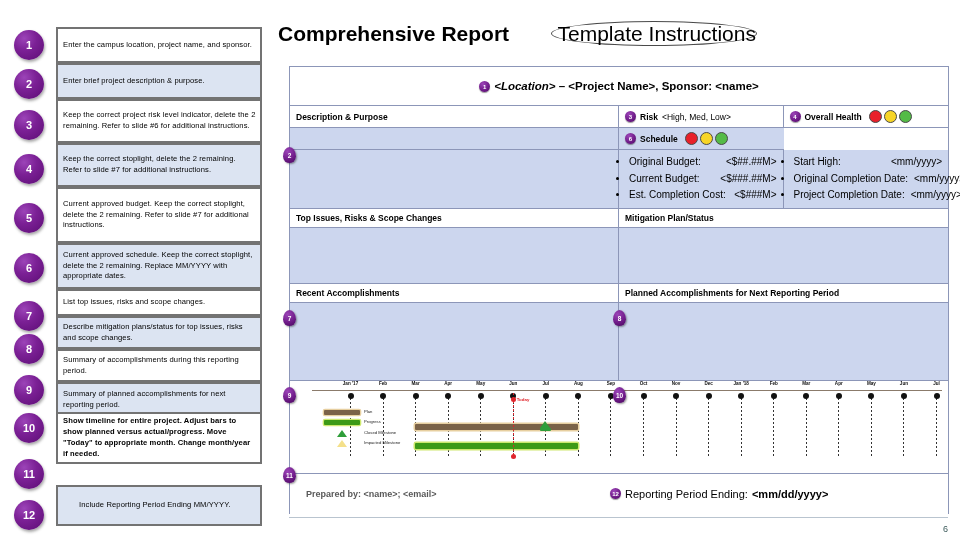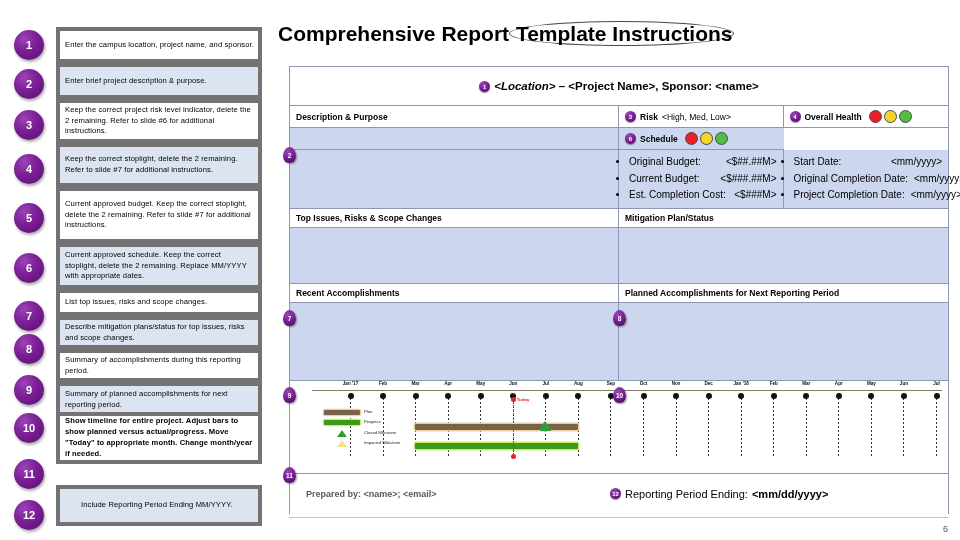--- a/index.html
+++ b/index.html
@@ -2,37 +2,37 @@
 <html><head>
 <meta charset="utf-8">
 <style>
   html,body{margin:0;padding:0;background:#ffffff;}
   body{width:960px;height:540px;overflow:hidden;position:relative;
        font-family:"Liberation Sans","DejaVu Sans",sans-serif;color:#000;}
 
   
   #instructions{position:absolute;left:0;top:0;width:262px;height:540px;}
   .instr-row{position:absolute;left:56px;width:206px;
-             border:4px solid #737373;box-sizing:border-box;
+             border:2px solid #737373;box-sizing:border-box;
              display:flex;align-items:center;}
   .instr-row.alt{background:#dce4f2;}
   .instr-row.plain{background:#ffffff;}
   .instr-text{font-size:7.6px;line-height:1.42;padding:3px 4px 3px 5px;
               letter-spacing:.1px;color:#000;}
 
   .num-bubble{position:absolute;left:14px;width:30px;height:30px;border-radius:50%;
               background:radial-gradient(circle at 34% 28%, #9c44b8 0%, #7b2095 42%, #5c0d74 100%);
               color:#fff;font-size:11px;font-weight:bold;
               display:flex;align-items:center;justify-content:center;
               box-shadow:1px 2px 3px rgba(0,0,0,.35);z-index:5;}
 
   
   #page-title{position:absolute;left:278px;top:22px;font-size:21px;white-space:nowrap;}
   #page-title b{font-weight:bold;}
-  #page-title span.light{font-weight:bold;}
+  #page-title span.light{font-weight:normal;margin-left:42px;}
 
   
   #slide{position:absolute;left:289px;top:66px;width:660px;height:448px;
          background:#fff;border:1px solid #8c96b8;box-sizing:border-box;}
 
   #slide-header{height:38px;border-bottom:1px solid #8c96b8;position:relative;
                 display:flex;align-items:center;justify-content:center;background:#fff;}
   #slide-header .hdr-text{font-size:11.5px;font-weight:bold;}
   #slide-header .hdr-text i{font-style:italic;}
 
@@ -246,21 +246,21 @@
               <span class="lbl">Est. Completion Cost:</span>
               <span class="val">&lt;$###M&gt;</span>
             </span>
           </li>
       </ul>
     </div>
     <div class="cell body-cell" style="width:25%;">
       <ul class="bullets">
         <li>
             <span class="bl">
-              <span class="lbl">Start Date:</span>
+              <span class="lbl">Start High:</span>
               <span class="val">&lt;mm/yyyy&gt;</span>
             </span>
           </li>
         <li>
             <span class="bl">
               <span class="lbl">Original Completion Date:</span>
               <span class="val">&lt;mm/yyyy&gt;</span>
             </span>
           </li>
         <li>

